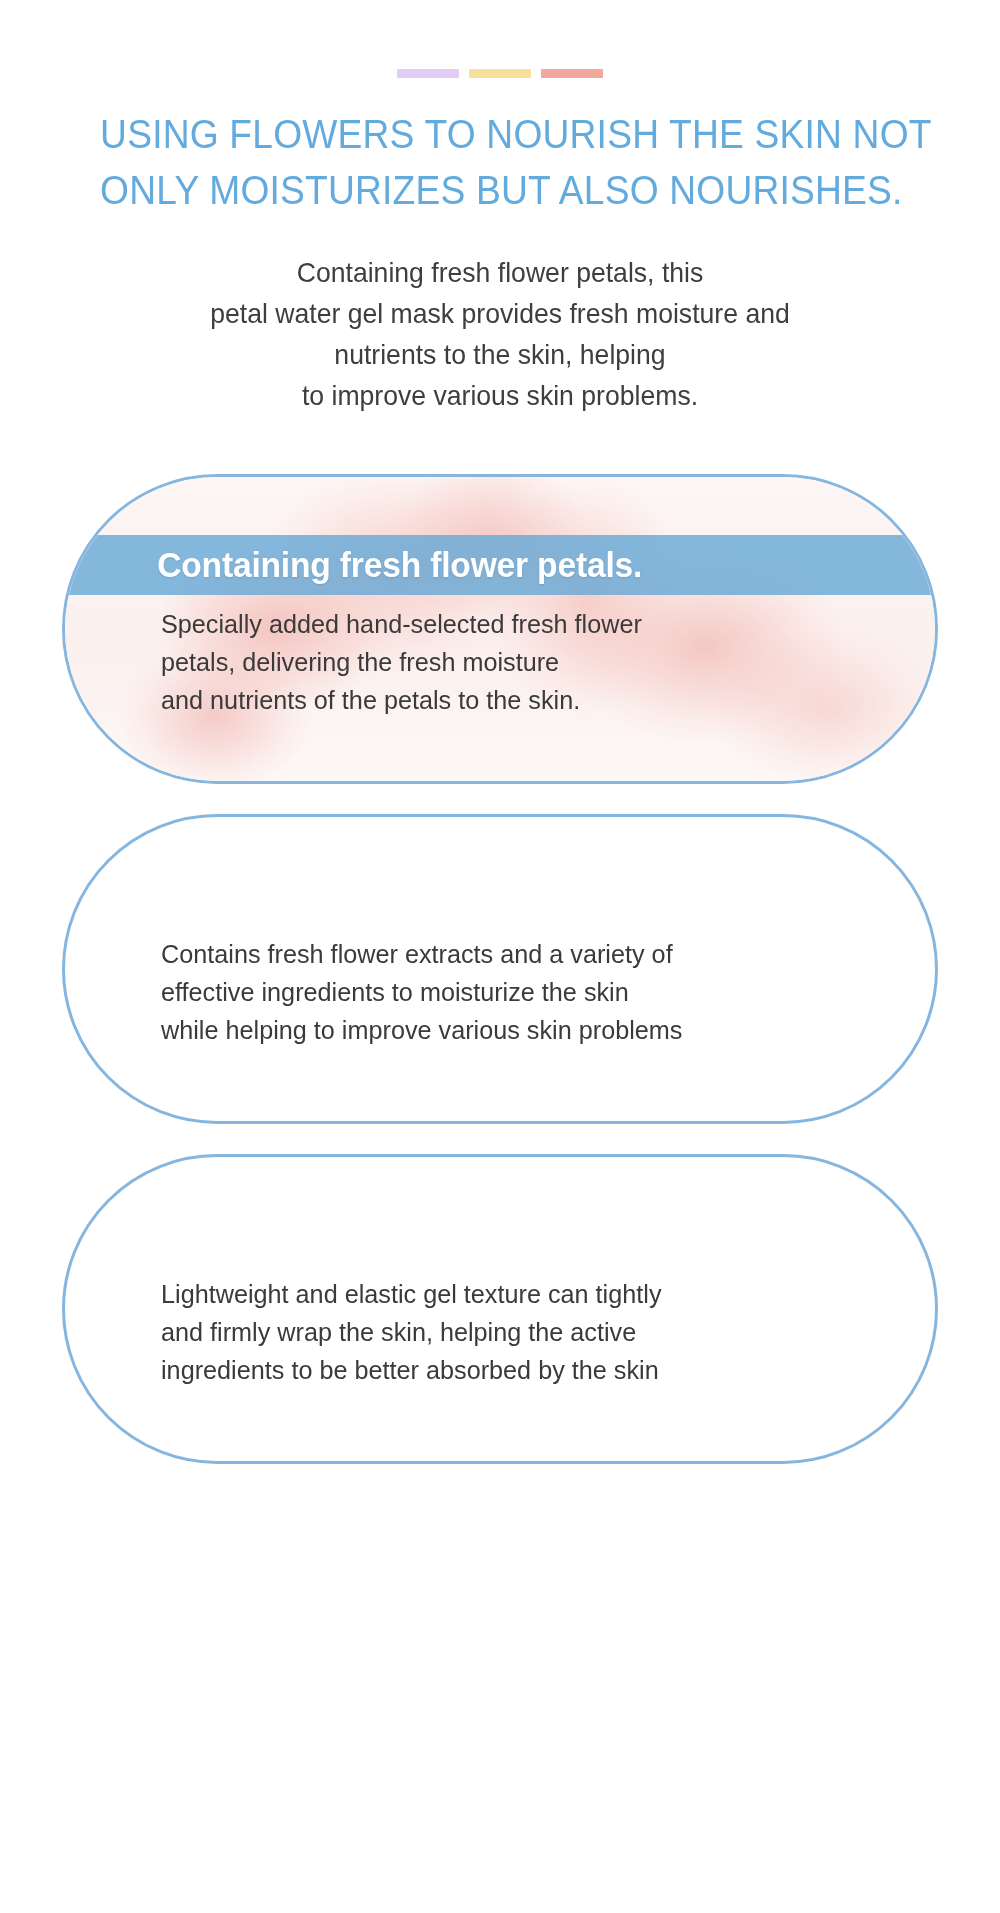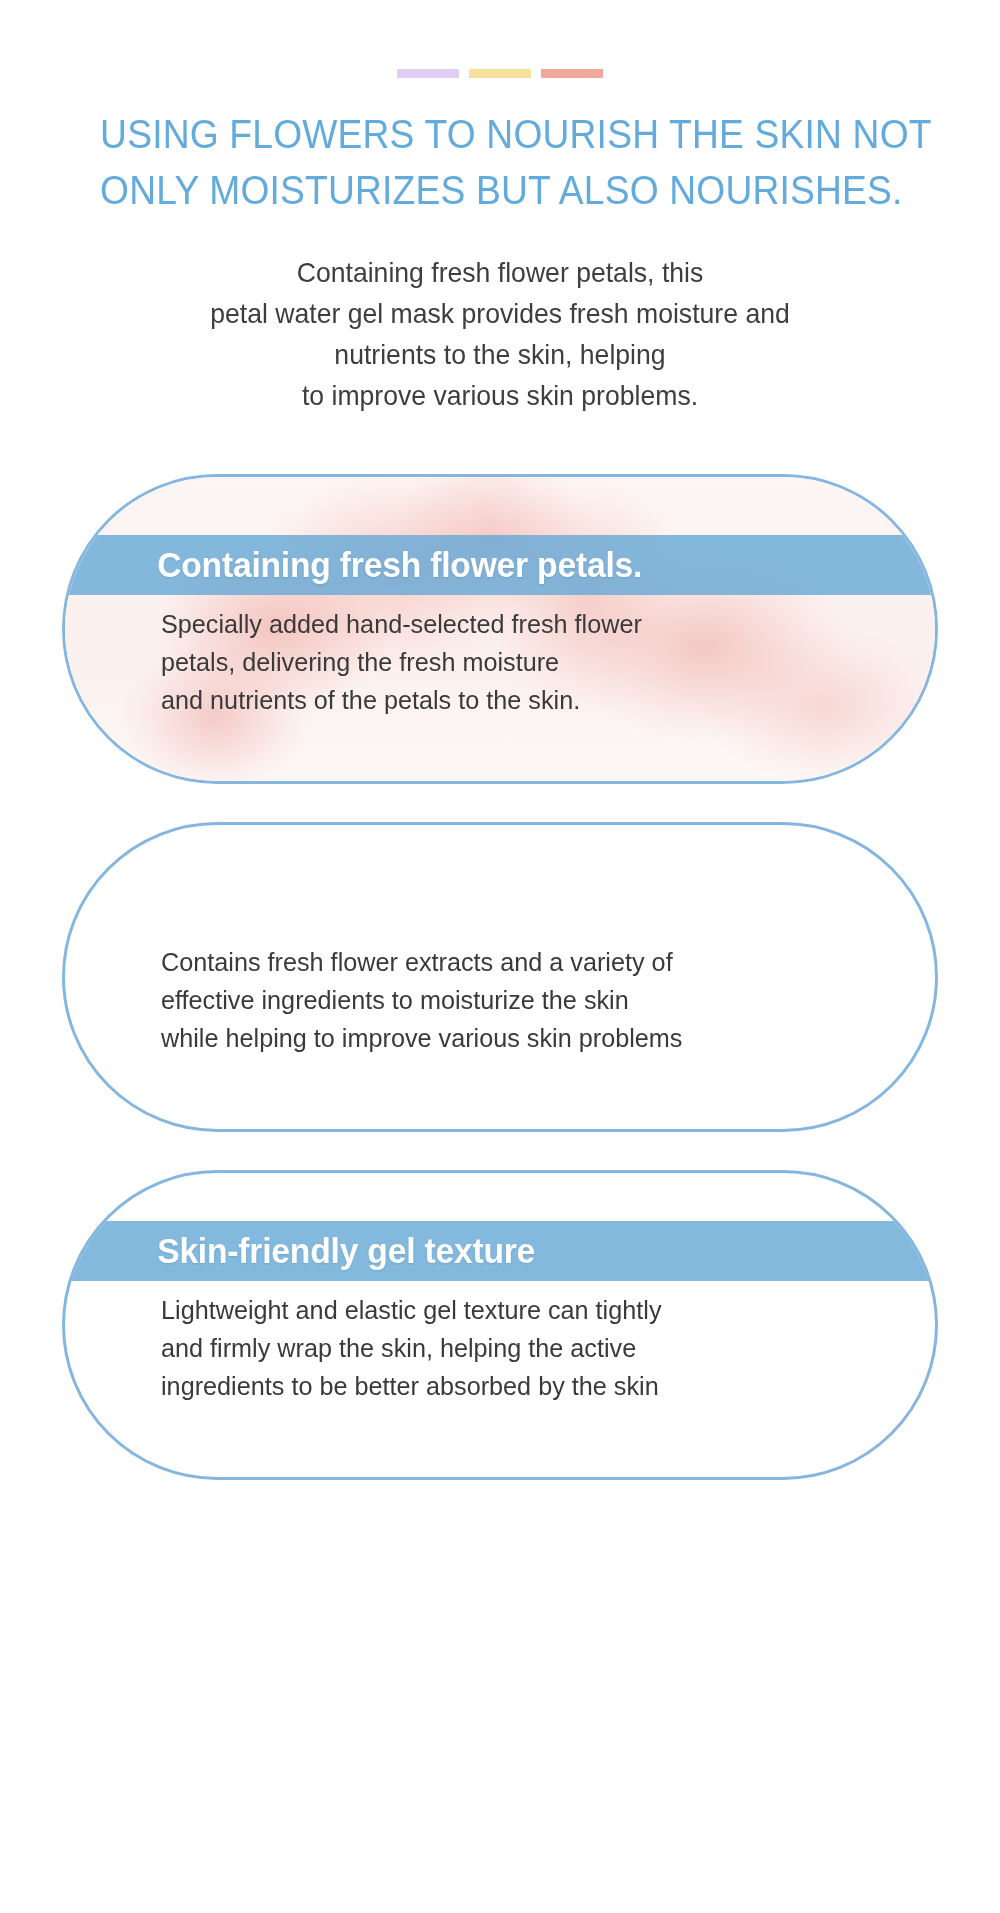--- a/index.html
+++ b/index.html
@@ -53,21 +53,21 @@
     font-weight:400;
     transform:scaleX(.95);
   }
   .lead .ld-line{display:block;}
 
   
   .cards{
     margin-top:58px;
     display:flex;
     flex-direction:column;
-    gap:38px;
+    gap:30px;
     align-items:center;
   }
   .card{
     position:relative;
     width:876px;
     height:310px;
     border:3px solid #85b6e0;
     border-radius:155px;
     overflow:hidden;
     box-sizing:border-box;
@@ -218,23 +218,20 @@
       <div class="card-bg bg-faces"></div>
       <div class="card-body">
         <span class="cb-line">Contains fresh flower extracts and a variety of</span>
         <span class="cb-line">effective ingredients to moisturize the skin</span>
         <span class="cb-line">while helping to improve various skin problems</span>
       </div>
     </div>
 
     <div class="card card-3">
       <div class="card-bg bg-gel"></div>
-      <div class="card-band">
-        <span class="card-title">Skin-friendly gel texture</span>
-      </div>
       <div class="card-body">
         <span class="cb-line">Lightweight and elastic gel texture can tightly</span>
         <span class="cb-line">and firmly wrap the skin, helping the active</span>
         <span class="cb-line">ingredients to be better absorbed by the skin</span>
       </div>
     </div>
 
   </div>
 </div>
 

